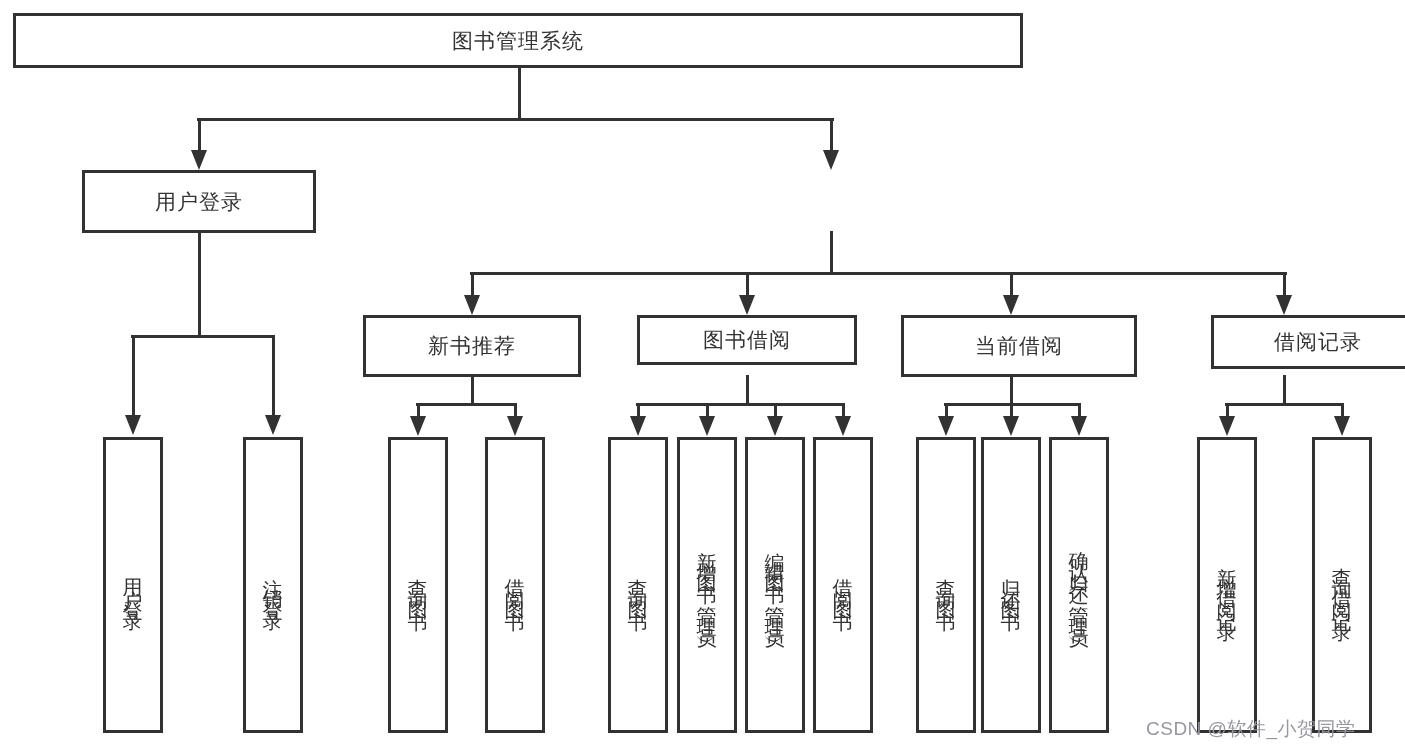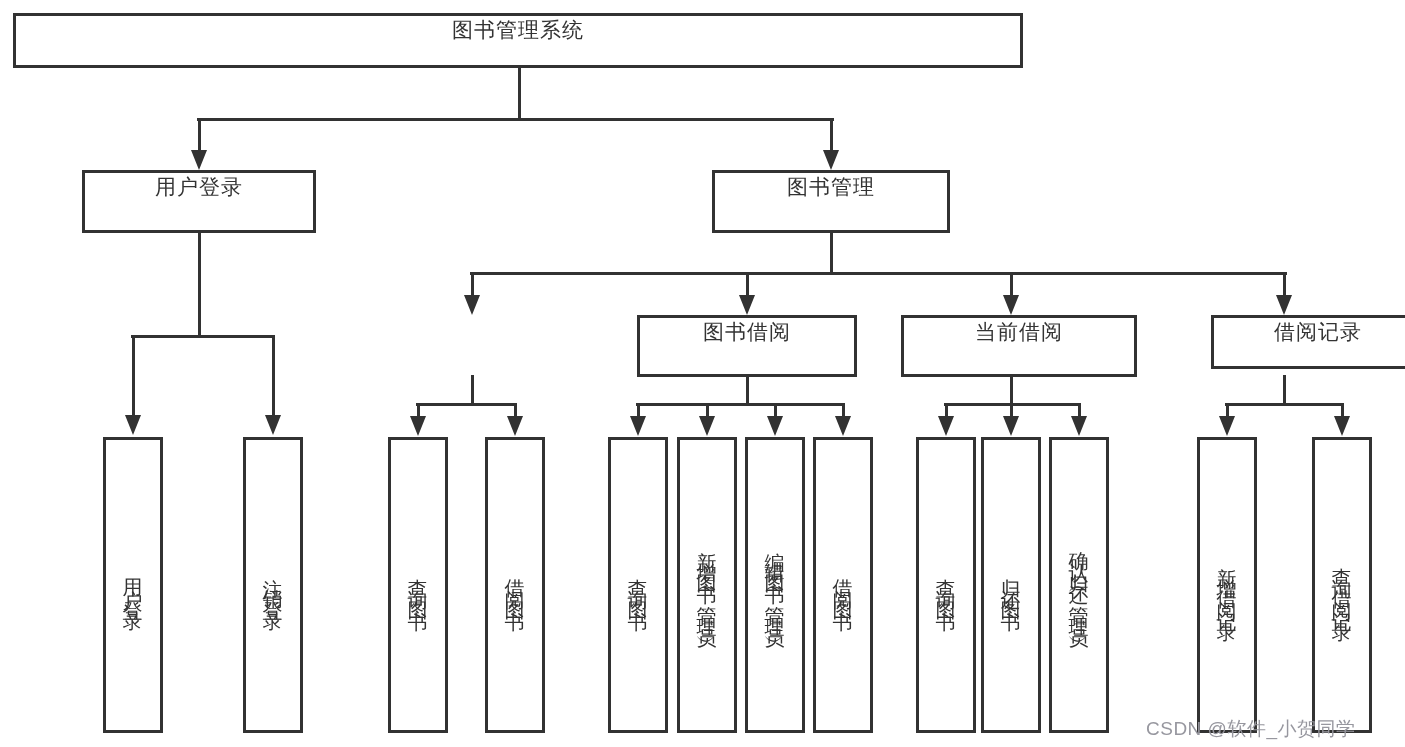--- a/index.html
+++ b/index.html
@@ -2,21 +2,21 @@
 <html><head>
 <meta charset="utf-8">
 <style>
   html,body{margin:0;padding:0;background:#ffffff;}
   .canvas{
     position:relative;width:1405px;height:747px;background:#ffffff;
     font-family:"Liberation Sans",sans-serif;overflow:hidden;
   }
   .box{
     position:absolute;box-sizing:border-box;border:3px solid #323232;background:#ffffff;
-    display:flex;align-items:flex-start;justify-content:center;
+    display:flex;align-items:center;justify-content:center;
     font-size:21px;color:#333333;letter-spacing:1px;white-space:nowrap;
   }
   .leaf{
     position:absolute;top:437px;height:296px;width:60px;box-sizing:border-box;
     border:3px solid #323232;background:#ffffff;
     display:flex;align-items:center;justify-content:center;
   }
   .vtext{
     writing-mode:vertical-rl;text-orientation:mixed;
     font-size:20px;color:#333333;letter-spacing:11px;line-height:1;
@@ -45,43 +45,43 @@
   <div class="vl" style="left:518px;top:66px;height:54px;"></div>
   <div class="hl" style="left:197px;top:118px;width:637px;"></div>
   <div class="vl" style="left:198px;top:118px;height:34px;"></div>
   <div class="arr" style="left:191px;top:150px;"></div>
   <div class="vl" style="left:830px;top:118px;height:34px;"></div>
   <div class="arr" style="left:823px;top:150px;"></div>
 
   <div class="box" style="left:82px;top:170px;width:234px;height:63px;">
     <span>用户登录</span>
   </div>
-  <div class="box" style="left:712px;top:170px;width:238px;height:63px;">
-    <span>图书管理</span>
-  </div>
 
   <div class="vl" style="left:198px;top:231px;height:106px;"></div>
   <div class="hl" style="left:131px;top:335px;width:144px;"></div>
   <div class="vl" style="left:132px;top:335px;height:82px;"></div>
   <div class="arr" style="left:125px;top:415px;"></div>
   <div class="vl" style="left:272px;top:335px;height:82px;"></div>
   <div class="arr" style="left:265px;top:415px;"></div>
 
   <div class="vl" style="left:830px;top:231px;height:43px;"></div>
   <div class="hl" style="left:470px;top:272px;width:817px;"></div>
   <div class="vl" style="left:471px;top:272px;height:25px;"></div>
   <div class="arr" style="left:464px;top:295px;"></div>
   <div class="vl" style="left:746px;top:272px;height:25px;"></div>
   <div class="arr" style="left:739px;top:295px;"></div>
   <div class="vl" style="left:1010px;top:272px;height:25px;"></div>
   <div class="arr" style="left:1003px;top:295px;"></div>
   <div class="vl" style="left:1283px;top:272px;height:25px;"></div>
   <div class="arr" style="left:1276px;top:295px;"></div>
 
-  <div class="box" style="left:637px;top:315px;width:220px;height:62px;">
+  <div class="box" style="left:363px;top:315px;width:218px;height:62px;">
+    <span>新书推荐</span>
+  </div>
+  <div class="box" style="left:637px;top:315px;width:220px;height:50px;">
     <span>图书借阅</span>
   </div>
   <div class="box" style="left:901px;top:315px;width:236px;height:62px;">
     <span>当前借阅</span>
   </div>
   <div class="box" style="left:1211px;top:315px;width:214px;height:54px;">
     <span>借阅记录</span>
   </div>
 
   <div class="vl" style="left:471px;top:375px;height:30px;"></div>

